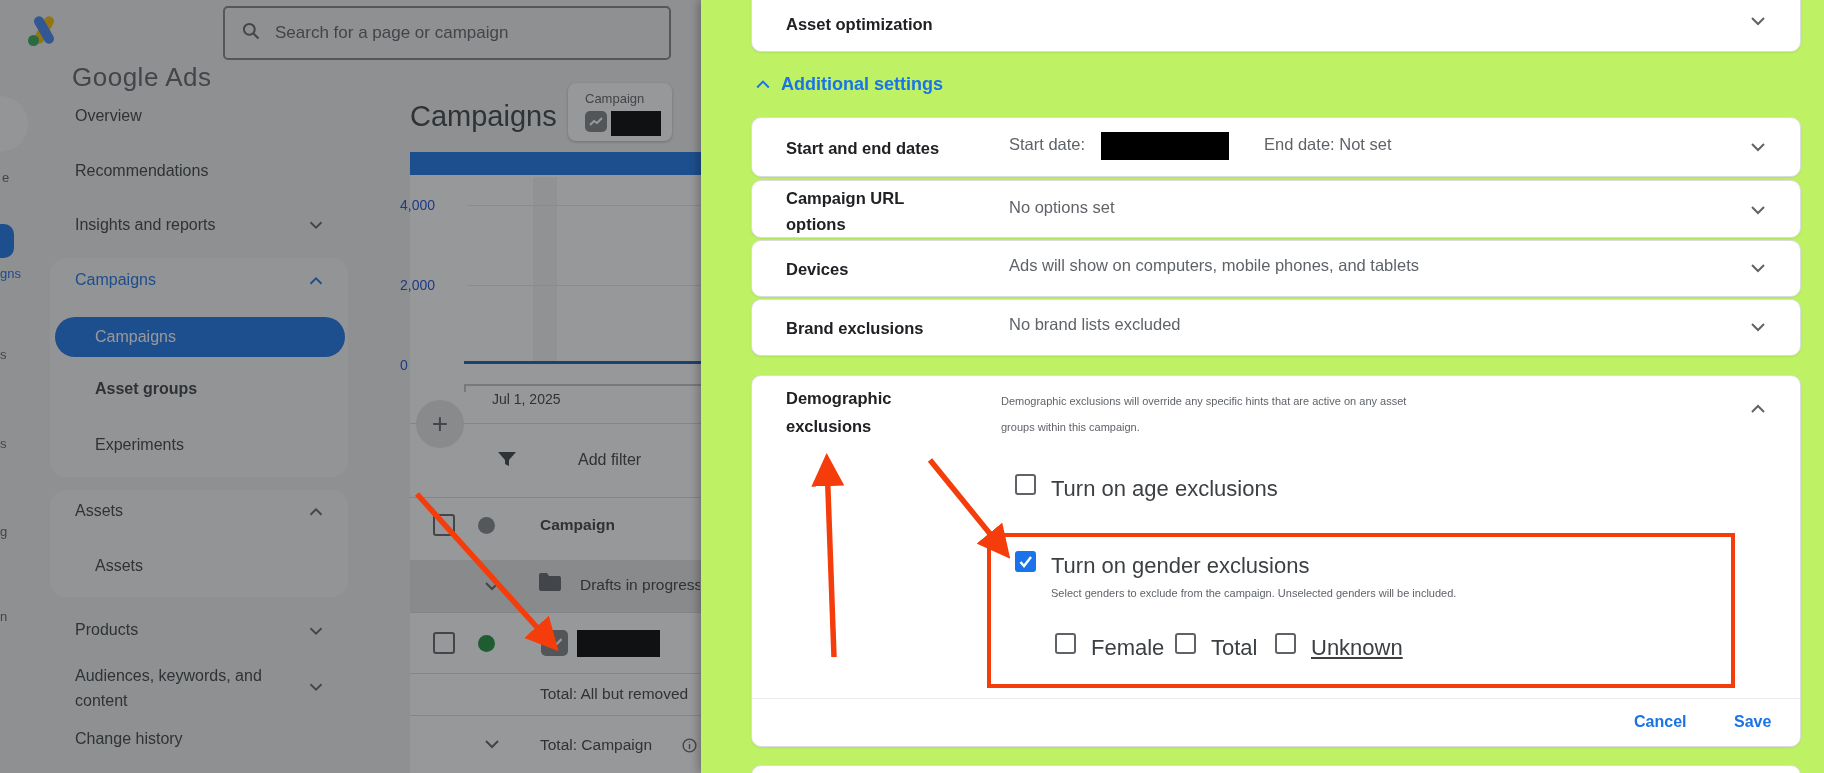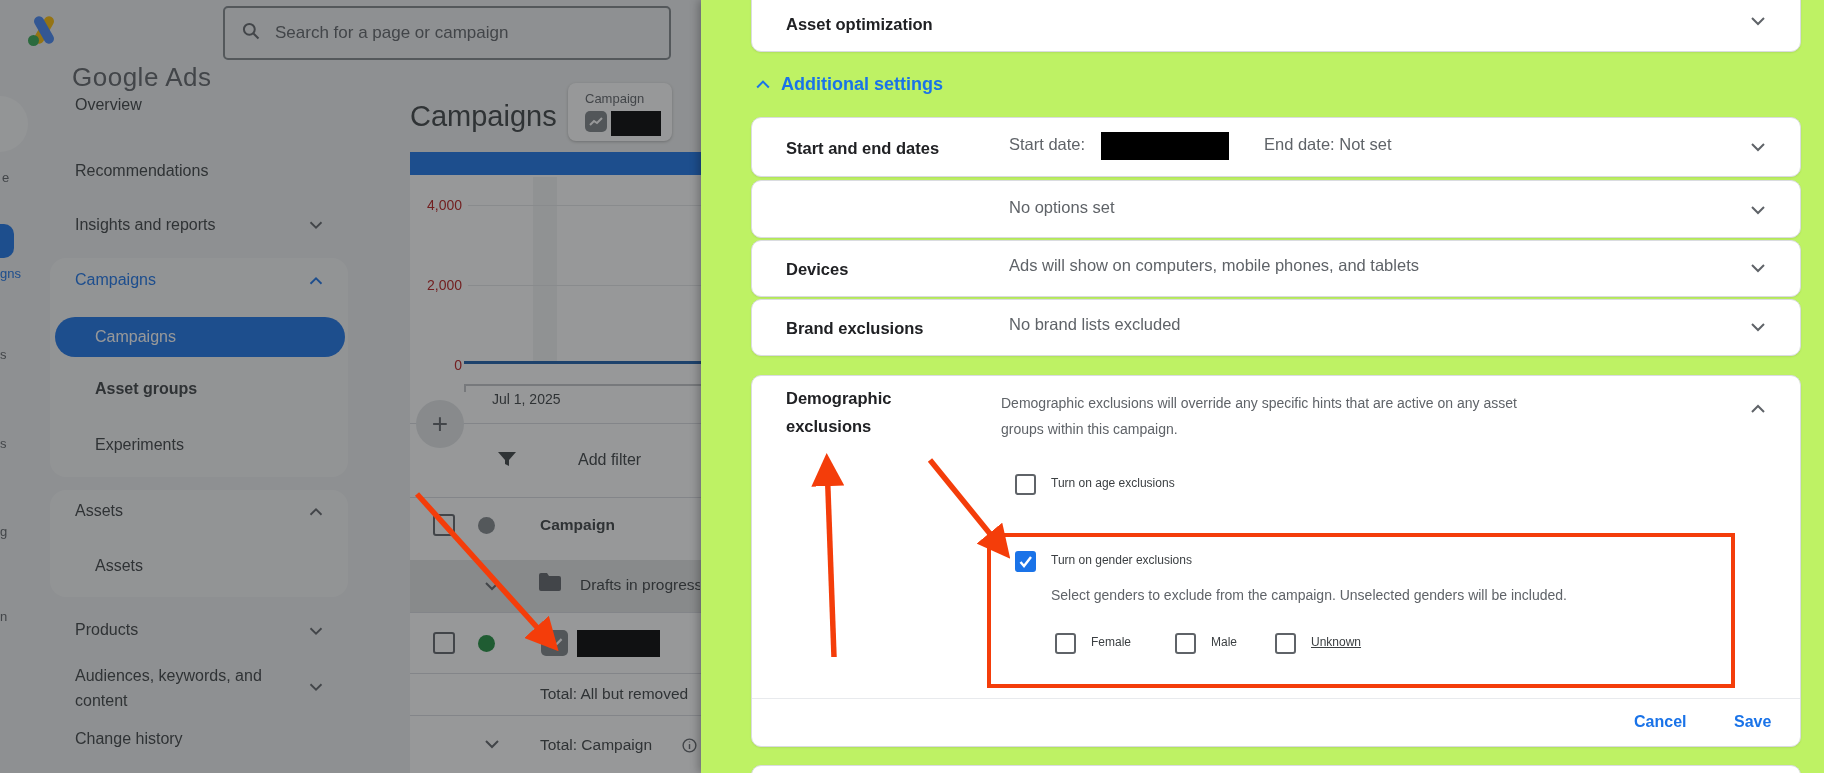--- a/index.html
+++ b/index.html
@@ -19,21 +19,21 @@
   .nav-item { position:absolute; left:75px; font-size:16px; color:#3c4043; }
   .nav-card { position:absolute; left:50px; width:298px; background:#f6f7f8; border-radius:16px; }
   .nav-pill { position:absolute; left:55px; width:290px; height:40px; background:#1a73e8; border-radius:20px; color:#fff; font-size:16px; display:flex; align-items:center; padding-left:40px; }
   .chev { position:absolute; width:22px; height:22px; }
   .rail-frag { position:absolute; font-size:13px; color:#5f6368; }
 
   .mid-card { position:absolute; left:410px; top:152px; width:291px; height:621px; background:#fff; }
   .chip-card { position:absolute; left:568px; top:83px; width:104px; height:58px; background:#fff; border-radius:8px; box-shadow:0 1px 3px rgba(0,0,0,.25); padding:6px 0 0 17px; }
   .chip-label { font-size:13px; color:#5f6368; }
   .blue-bar { position:absolute; left:410px; top:152px; width:291px; height:23px; background:#1a73e8; }
-  .ytick { position:absolute; left:400px; width:62px; text-align:right; font-size:14px; color:#b91c1c; }
+  .ytick { position:absolute; left:400px; width:62px; text-align:left; font-size:14px; color:#1d4ed8; }
   .gridline { position:absolute; left:468px; width:233px; height:1px; background:#e4e7e9; }
   .zero-line { position:absolute; left:464px; top:361px; width:237px; height:3px; background:#1a5dab; }
   .axis-line { position:absolute; left:464px; top:384px; width:237px; height:2px; background:#c2c5c8; }
   .axis-tick { position:absolute; left:464px; top:384px; width:2px; height:8px; background:#c2c5c8; }
   .hover-band { position:absolute; left:533px; top:177px; width:24px; height:184px; background:#f1f3f4; }
   .xlabel { position:absolute; left:492px; top:391px; font-size:14px; color:#3c4043; }
   .fab { position:absolute; left:416px; top:400px; width:48px; height:48px; border-radius:50%; background:#e2e5e7; display:flex; align-items:center; justify-content:center; font-size:28px; color:#5f6368; }
   .divider { position:absolute; left:410px; width:291px; height:1px; background:#dadce0; }
   .addfilter { position:absolute; left:578px; top:451px; font-size:16px; color:#3c4043; }
   .cb { position:absolute; width:22px; height:22px; border:2px solid #5f6368; border-radius:3px; background:transparent; }
@@ -48,22 +48,22 @@
 
   
   .panel { position:absolute; left:701px; top:0; width:1123px; height:773px; background:#bef264; z-index:6; box-shadow:-3px 0 8px rgba(0,0,0,.25); }
   .card { position:absolute; left:50px; width:1050px; background:#fff; border:1px solid #dadce0; border-radius:10px; box-shadow:0 1px 2px rgba(0,0,0,.08); }
   .row-label { position:absolute; left:34px; font-size:16.5px; font-weight:bold; color:#202124; line-height:26px; }
   .row-value { position:absolute; left:257px; font-size:16.5px; color:#5f6368; white-space:nowrap; }
   .row-chev { position:absolute; left:994px; width:24px; height:24px; }
   .addl { position:absolute; left:52px; top:74px; display:flex; align-items:center; color:#1a73e8; font-size:18px; font-weight:bold; }
   .panel-cb { position:absolute; width:21px; height:21px; border:2px solid #5f6368; border-radius:3px; background:#fff; }
   .panel-cb.checked { background:#1a73e8; border-color:#1a73e8; display:flex; align-items:center; justify-content:center; }
-  .cb-label { position:absolute; font-size:12px; color:#3c4043; white-space:nowrap; }
-  .help-text { position:absolute; font-size:14px; color:#5f6368; white-space:nowrap; }
+  .cb-label { position:absolute; font-size:22px; color:#3c4043; white-space:nowrap; }
+  .help-text { position:absolute; font-size:11px; color:#5f6368; white-space:nowrap; }
   .footer-btn { position:absolute; font-size:16px; font-weight:bold; color:#1a73e8; cursor:pointer; }
 
   
   .anno { position:absolute; left:0; top:0; width:1824px; height:773px; z-index:10; pointer-events:none; }
 </style>
 </head>
 <body>
 
 <div class="screen">
 
@@ -90,21 +90,21 @@
 
     <div class="abs" style="left:-28px;top:96px;width:56px;height:56px;border-radius:50%;background:#f8f9fa;"></div>
     <span class="rail-frag" style="left:2px;top:170px;">e</span>
     <div class="abs" style="left:-14px;top:224px;width:28px;height:34px;border-radius:10px;background:#1a73e8;"></div>
     <span class="rail-frag" style="left:0;top:266px;color:#1a73e8;">gns</span>
     <span class="rail-frag" style="left:0;top:347px;">s</span>
     <span class="rail-frag" style="left:0;top:436px;">s</span>
     <span class="rail-frag" style="left:0;top:524px;">g</span>
     <span class="rail-frag" style="left:0;top:609px;">n</span>
 
-    <span class="nav-item" style="top:96px;">Overview</span>
+    <span class="nav-item" style="top:107px;">Overview</span>
     <span class="nav-item" style="top:162px;">Recommendations</span>
     <span class="nav-item" style="top:216px;">Insights and reports</span>
     <span class="chev" style="left:305px;top:214px;">
       <svg width="22" height="22" viewBox="0 0 24 24" fill="none" stroke="#5f6368" stroke-width="2">
           <path d="M6 9l6 6 6-6"></path>
         </svg>
     </span>
 
     <div class="nav-card" style="top:258px;height:219px;"></div>
     <span class="nav-item" style="top:271px;color:#1a73e8;">Campaigns</span>
@@ -252,20 +252,21 @@
       <span class="redact" style="left:349px;top:14px;width:128px;height:28px;"></span>
       <span class="row-value" style="left:512px;top:17px;">End date: Not set</span>
       <span class="row-chev" style="top:17px;">
         <svg width="24" height="24" viewBox="0 0 24 24" fill="none" stroke="#5f6368" stroke-width="2">
             <path d="M6 9l6 6 6-6"></path>
           </svg>
       </span>
     </div>
 
     <div class="card" style="top:180px;height:58px;">
+      <span class="row-label" style="top:4px;width:125px;">Campaign URL options</span>
       <span class="row-value" style="top:17px;">No options set</span>
       <span class="row-chev" style="top:17px;">
         <svg width="24" height="24" viewBox="0 0 24 24" fill="none" stroke="#5f6368" stroke-width="2">
             <path d="M6 9l6 6 6-6"></path>
           </svg>
       </span>
     </div>
 
     <div class="card" style="top:240px;height:57px;">
       <span class="row-label" style="top:15px;">Devices</span>
@@ -304,21 +305,21 @@
         <svg width="14" height="12" viewBox="0 0 14 12" fill="none" stroke="#fff" stroke-width="2.4">
             <path d="M1.5 6l3.5 4 7-9"></path>
           </svg>
       </div>
       <span class="cb-label" style="left:299px;top:177px;">Turn on gender exclusions</span>
       <span class="help-text" style="left:299px;top:211px;">Select genders to exclude from the campaign. Unselected genders will be included.</span>
 
       <div class="panel-cb" style="left:303px;top:257px;"></div>
       <span class="cb-label" style="left:339px;top:259px;">Female</span>
       <div class="panel-cb" style="left:423px;top:257px;"></div>
-      <span class="cb-label" style="left:459px;top:259px;">Male</span>
+      <span class="cb-label" style="left:459px;top:259px;">Total</span>
       <div class="panel-cb" style="left:523px;top:257px;"></div>
       <span class="cb-label" style="left:559px;top:259px;text-decoration:underline;">Unknown</span>
 
       <div style="position:absolute;left:0;top:322px;width:100%;height:1px;background:#e8eaed;"></div>
       <span class="footer-btn" style="left:882px;top:337px;">Cancel</span>
       <span class="footer-btn" style="left:982px;top:337px;">Save</span>
     </div>
 
     <div class="card" style="top:765px;height:40px;"></div>
   </div>

